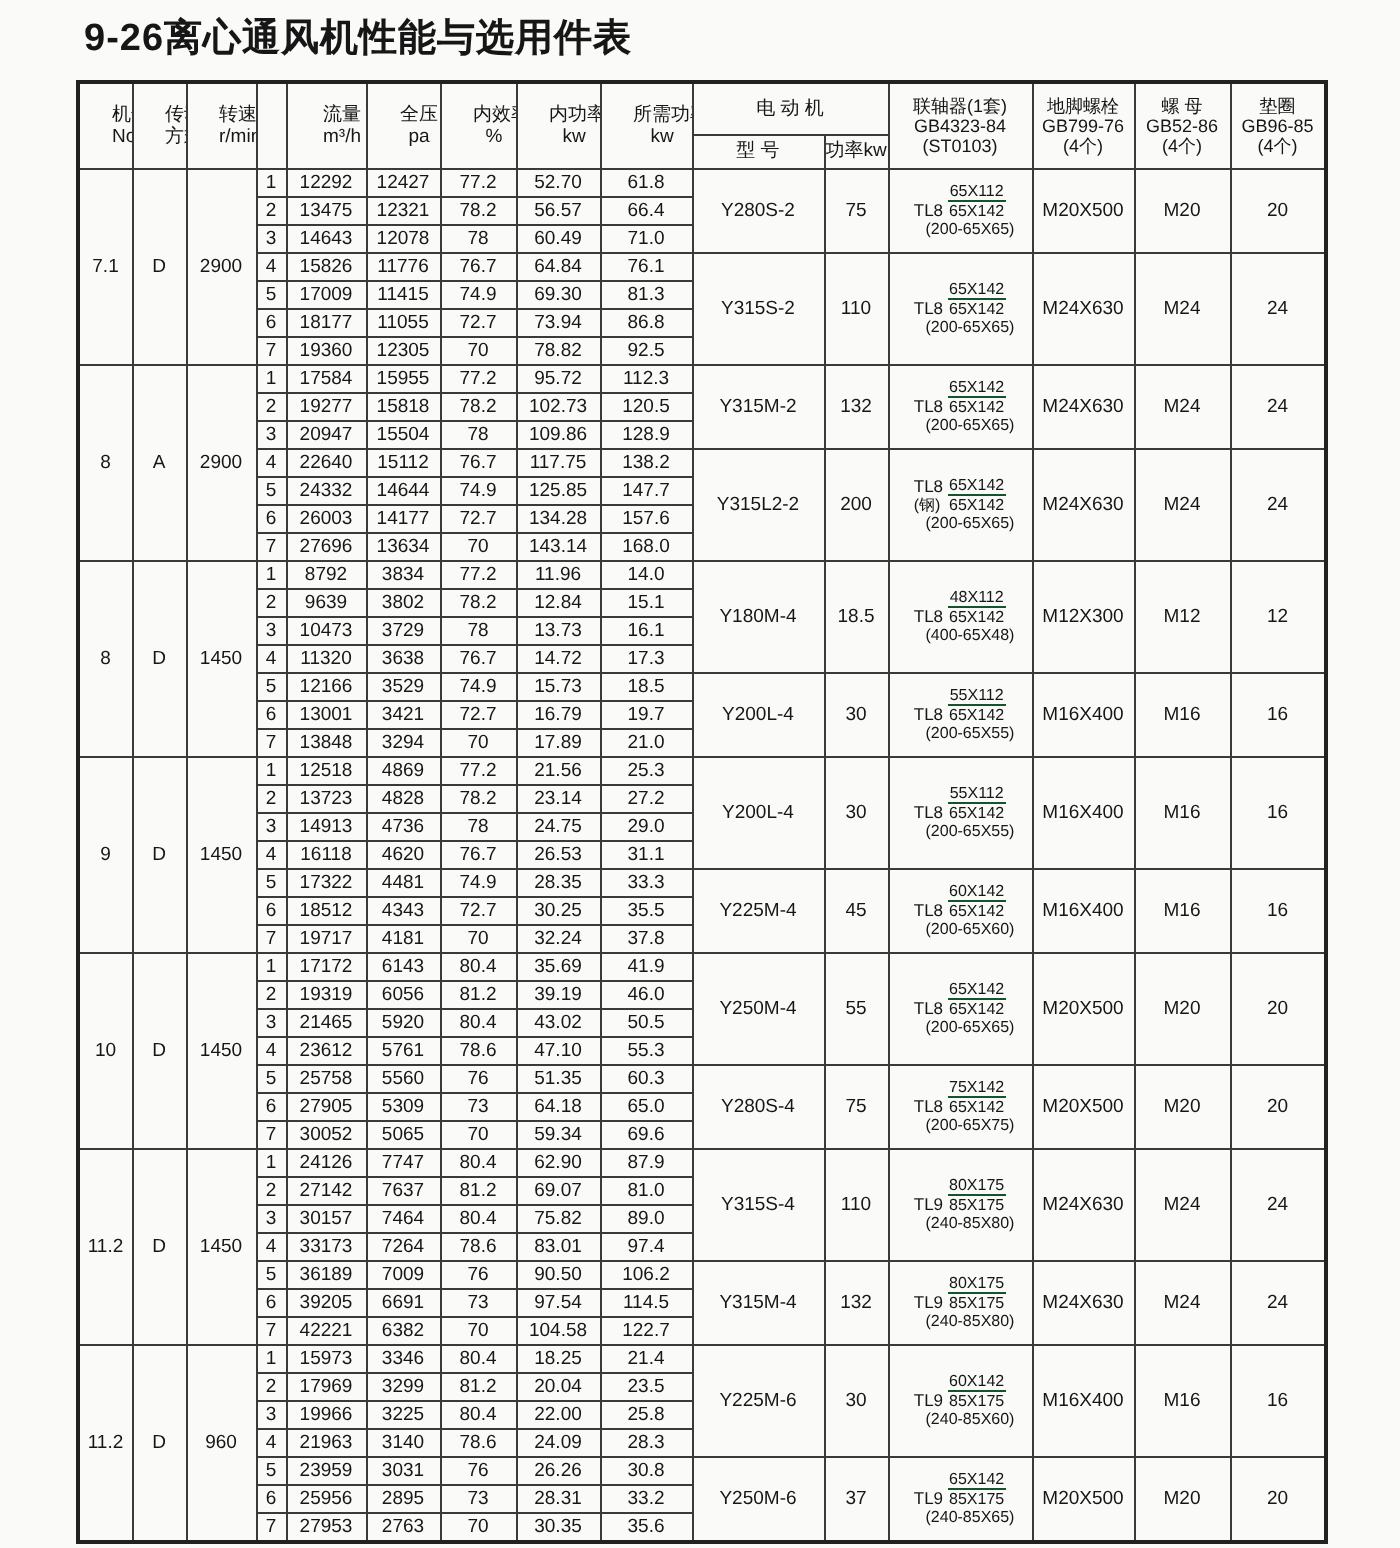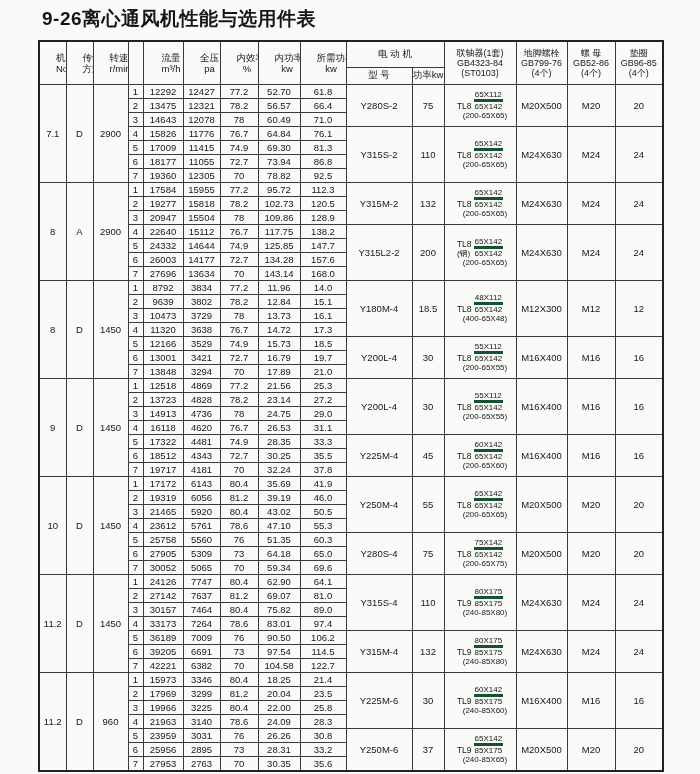--- a/index.html
+++ b/index.html
@@ -16,21 +16,21 @@
   tbody tr{height:14px;}
   tbody td{font-size:9.5px;line-height:13px;}
   tr.block-top>td{border-top:1.7px solid #222;}
   td.coup{line-height:normal;}
   .coup-row{display:flex;align-items:flex-end;justify-content:center;gap:2px;}
   .coup-prefix{font-size:8.5px;line-height:9px;text-align:left;}
   .coup-prefix>span{display:block;}
   .coup-prefix2:empty{display:none;}
   .coup-prefix2{font-size:8px;}
   .frac{display:inline-block;font-size:8px;text-align:center;}
-  .frac-top{display:block;line-height:9px;border-bottom:3px solid #14532d;padding:0 1px;}
+  .frac-top{display:block;line-height:9px;border-bottom:1px solid #14532d;padding:0 1px;}
   .frac-bot{display:block;line-height:9px;padding:0 1px;}
   .coup-note{font-size:8px;line-height:9px;text-align:center;padding-left:10px;}
 </style>
 </head>
 <body>
 
 <div id="page">
   <div id="title">9-26离心通风机性能与选用件表</div>
   <table>
     <colgroup>
@@ -584,21 +584,21 @@
         </tr>
         <tr class="block-top">
           <td rowspan="7">11.2</td>
           <td rowspan="7">D</td>
           <td rowspan="7">1450</td>
           <td>1</td>
           <td>24126</td>
           <td>7747</td>
           <td>80.4</td>
           <td>62.90</td>
-          <td>64.1</td>
+          <td>87.9</td>
           <td rowspan="4">Y315S-4</td>
           <td rowspan="4">110</td>
           <td rowspan="4" class="coup">
             <div class="coup-row">
               <span class="coup-prefix">
                 <span>TL9</span>
               </span>
               <span class="frac">
                 <span class="frac-top">80X175</span>
                 <span class="frac-bot">85X175</span>

